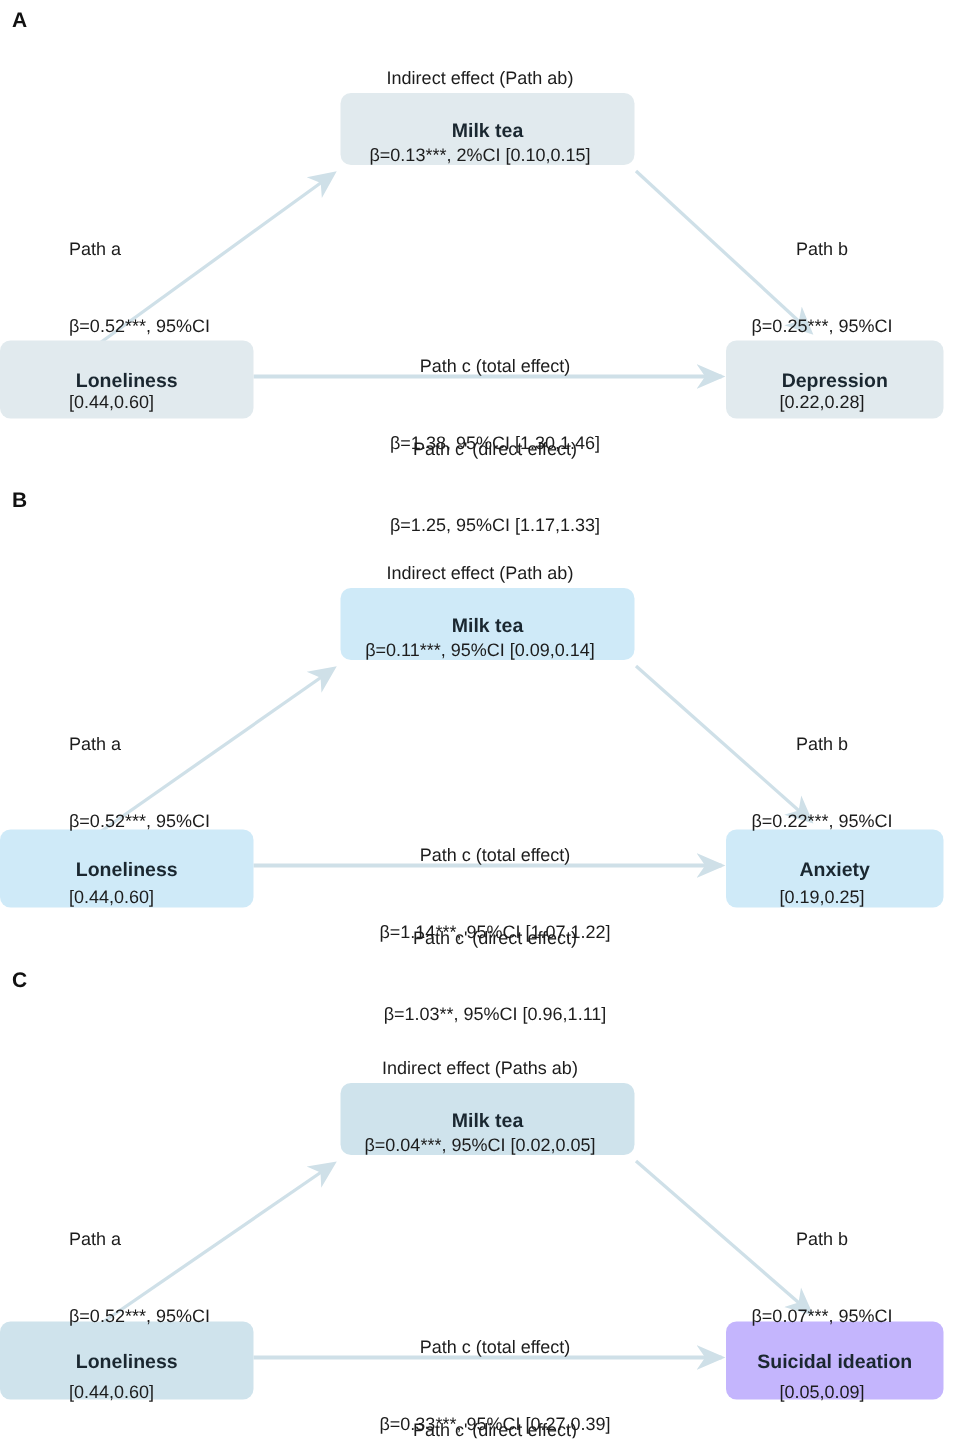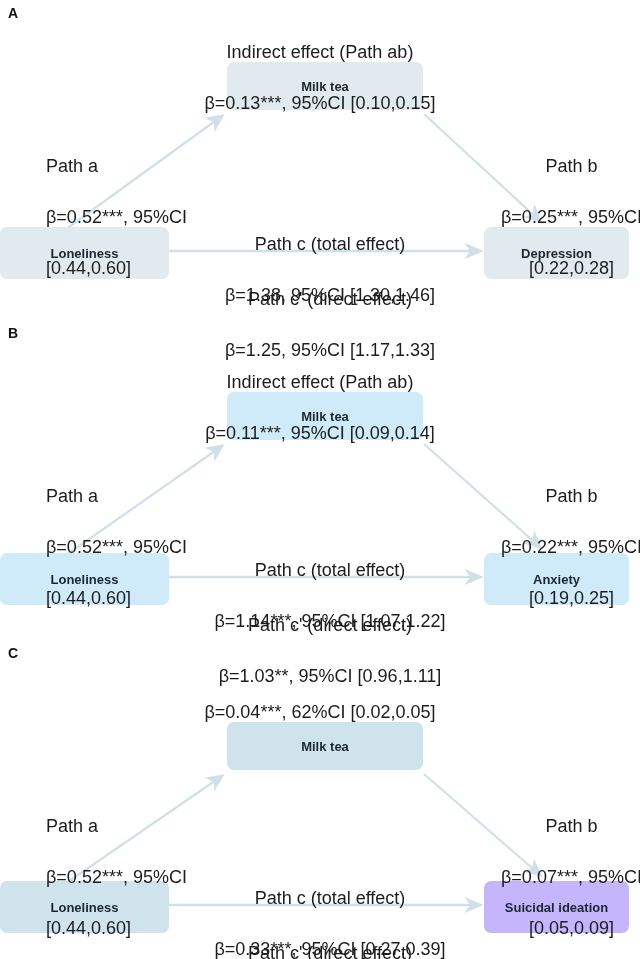--- a/index.html
+++ b/index.html
@@ -45,21 +45,21 @@
   #panel-B .node-outcome{top:233px;}
 
   #panel-C .node-mediator{top:82px;}
   #panel-C .node-source{top:241px;}
   #panel-C .node-outcome{top:241px;}
 
   .arrows{position:absolute;left:0;top:0;width:640px;height:320px;z-index:2;}
 
   .lbl{
     position:absolute;
-    font-size:18px;
+    font-size:12px;
     line-height:17px;
     color:#1c1c1c;
     white-space:pre;
     z-index:4;
   }
 
   .lbl-indirect{left:0;width:640px;text-align:center;}
   #panel-A .lbl-indirect{top:10px;}
   #panel-B .lbl-indirect{top:20px;}
   #panel-C .lbl-indirect{top:30px;}
@@ -111,21 +111,21 @@
     </div>
     <div class="node node-source" style="background: rgb(225, 234, 238);">
       <span>Loneliness</span>
     </div>
     <div class="node node-outcome" style="background: rgb(225, 234, 238);">
       <span>Depression</span>
     </div>
 
     <div class="lbl lbl-indirect">
       <div>Indirect effect (Path ab)</div>
-      <div>β=0.13***, 95%CI [0.10,0.15]</div>
+      <div>β=0.13***, 2%CI [0.10,0.15]</div>
     </div>
     <div class="lbl lbl-patha">
       <div>Path a</div>
       <div>β=0.52***, 95%CI</div>
       <div>[0.44,0.60]</div>
     </div>
     <div class="lbl lbl-pathb">
       <div>Path b</div>
       <div>β=0.25***, 95%CI</div>
       <div>[0.22,0.28]</div>
@@ -212,21 +212,22 @@
       <span>Milk tea</span>
     </div>
     <div class="node node-source" style="background: rgb(207, 227, 236);">
       <span>Loneliness</span>
     </div>
     <div class="node node-outcome" style="background: #c4b5fd;">
       <span>Suicidal ideation</span>
     </div>
 
     <div class="lbl lbl-indirect">
-      <div>β=0.04***, 62%CI [0.02,0.05]</div>
+      <div>Indirect effect (Paths ab)</div>
+      <div>β=0.04***, 95%CI [0.02,0.05]</div>
     </div>
     <div class="lbl lbl-patha">
       <div>Path a</div>
       <div>β=0.52***, 95%CI</div>
       <div>[0.44,0.60]</div>
     </div>
     <div class="lbl lbl-pathb">
       <div>Path b</div>
       <div>β=0.07***, 95%CI</div>
       <div>[0.05,0.09]</div>

